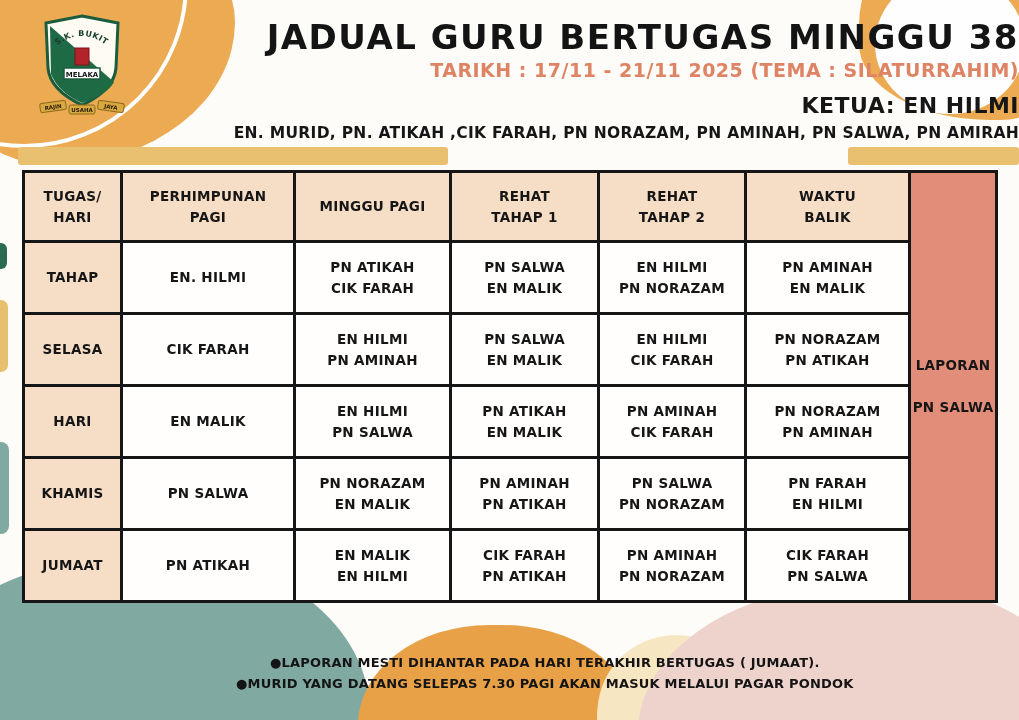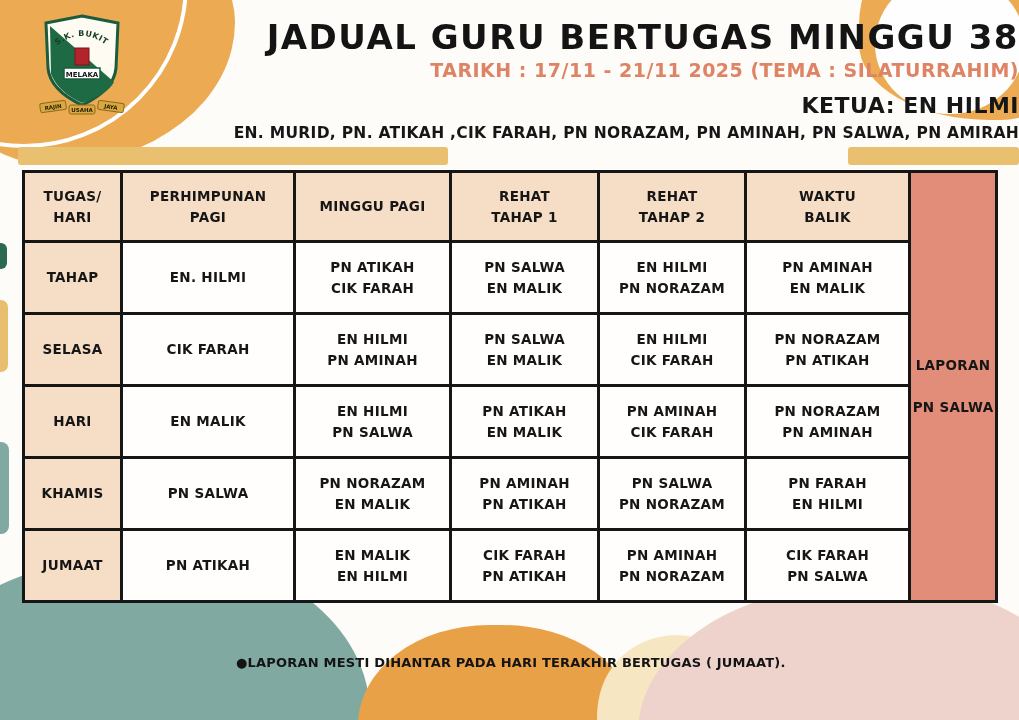--- a/index.html
+++ b/index.html
@@ -208,15 +208,16 @@
 PN NORAZAM</td>
         <td class="cell">CIK FARAH
 PN SALWA</td>
       </tr>
     </tbody>
       </table>
   </div>
 
   <div class="notes">
     <div class="note">●LAPORAN MESTI DIHANTAR PADA HARI TERAKHIR BERTUGAS ( JUMAAT).</div>
+    <div class="note">●MURID YANG DATANG SELEPAS 7.30 PAGI AKAN MASUK MELALUI PAGAR PONDOK</div>
   </div>
 
 </div>
 
 </body></html>

